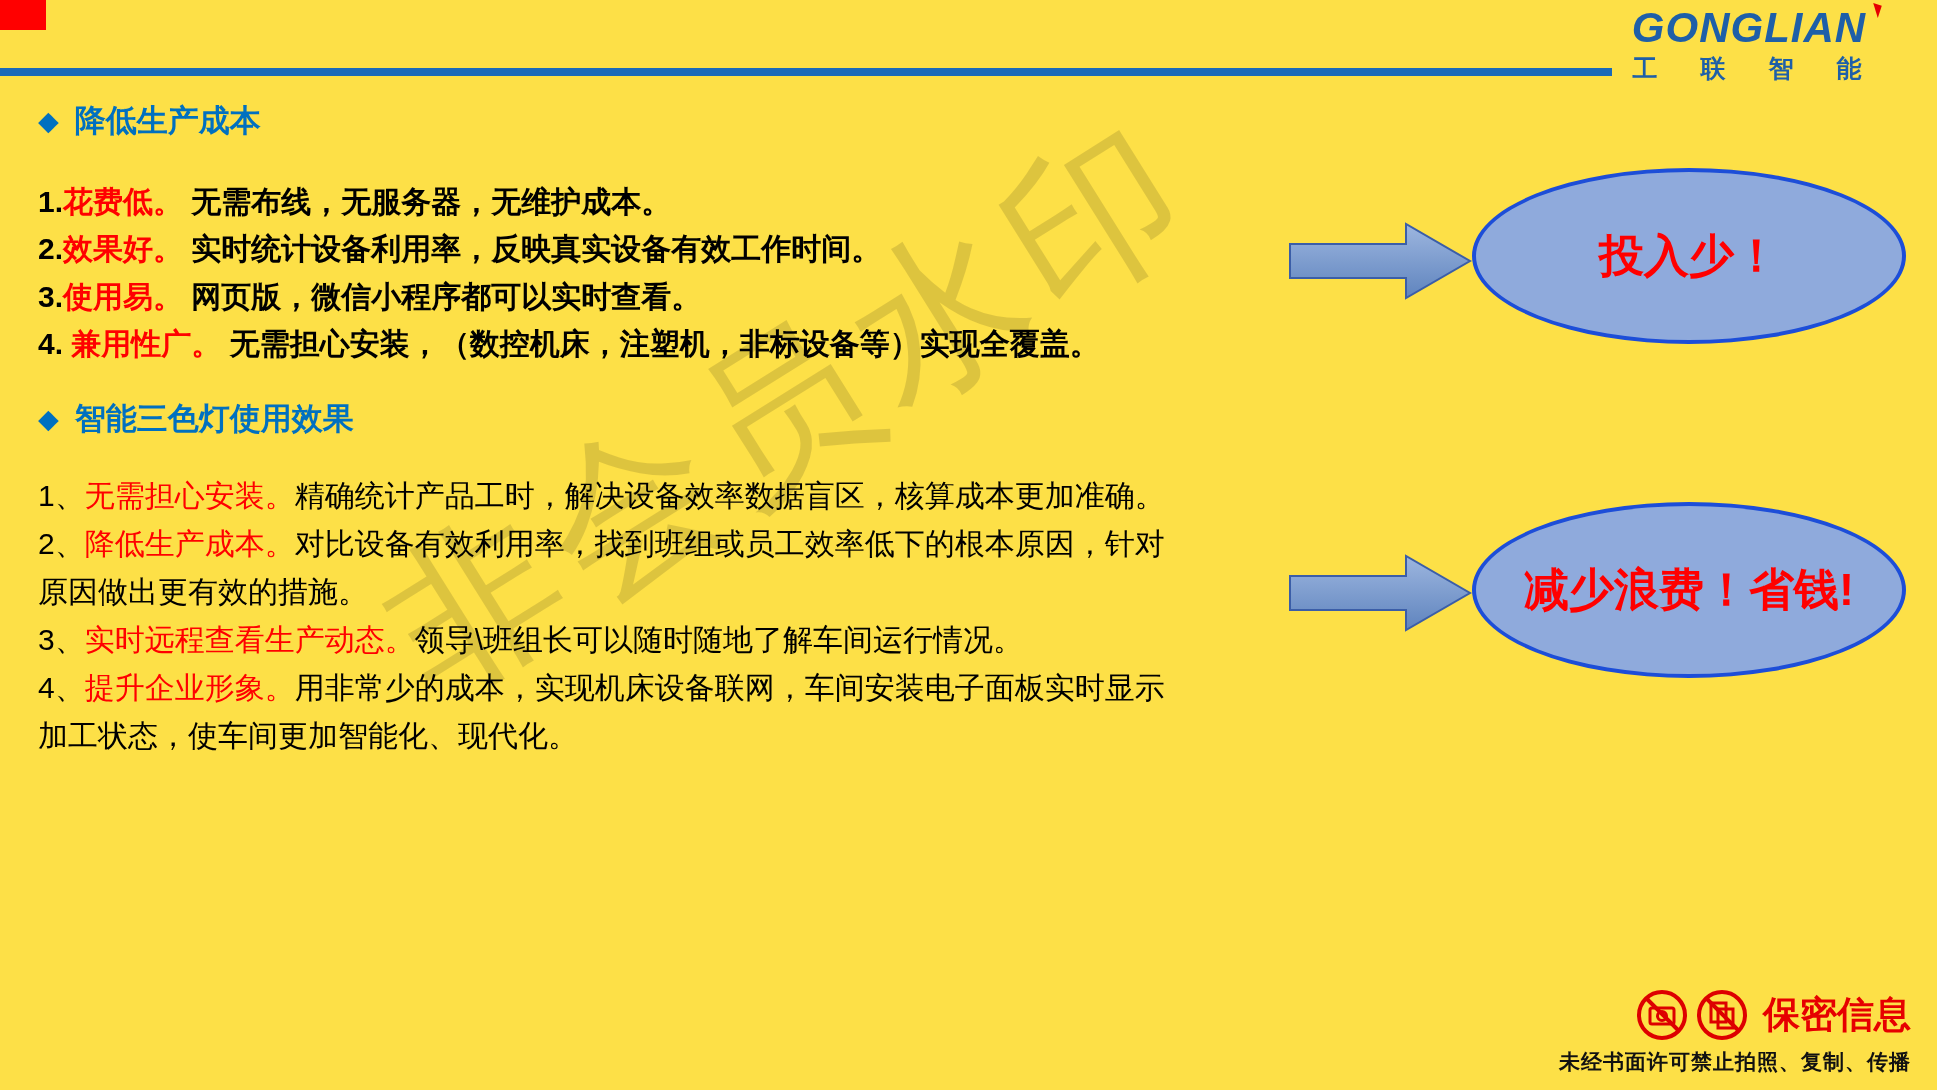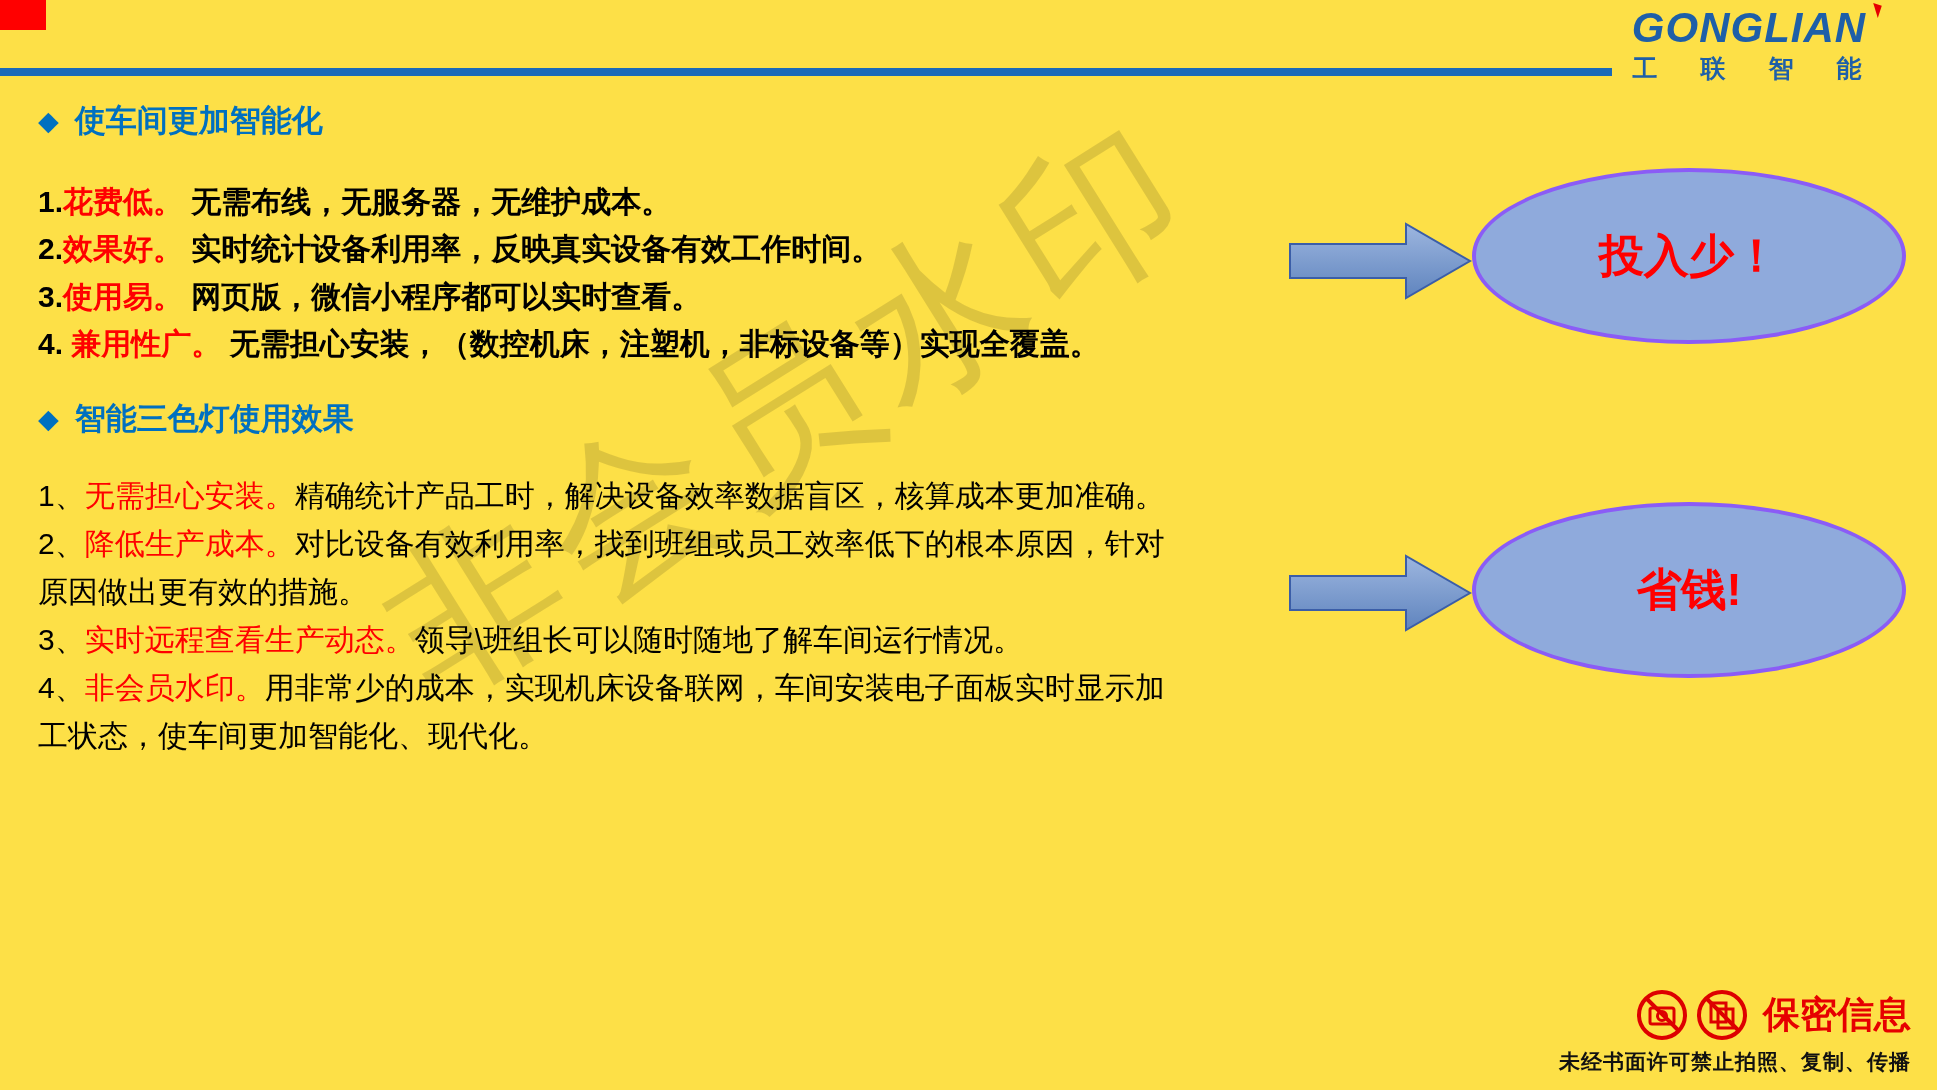--- a/index.html
+++ b/index.html
@@ -27,21 +27,21 @@
 
   .list{position:absolute;left:38px;font-size:30px;color:#000;}
   #list1{top:178px;width:1260px;line-height:1.58;font-weight:bold;}
   #list2{top:472px;width:1145px;line-height:1.6;}
   .list .hl{color:#ff0000;}
 
   .block-arrow{position:absolute;width:185px;height:82px;}
   #arrow1{left:1288px;top:220px;}
   #arrow2{left:1288px;top:552px;}
 
-  .callout{position:absolute;left:1472px;width:434px;height:176px;background:#8faadc;border:4px solid #8b5cf6;
+  .callout{position:absolute;left:1472px;width:434px;height:176px;background:#8faadc;border:4px solid #1d4ed8;
     border-radius:50%;display:flex;flex-direction:row;align-items:center;justify-content:center;box-sizing:border-box;}
   #callout1{top:168px;}
   #callout2{top:502px;}
   .callout div{color:#ff0000;font-size:45px;font-weight:800;line-height:1.25;text-align:center;}
 
   .footer{position:absolute;right:26px;bottom:14px;text-align:center;z-index:2;}
   .footer-row{display:flex;align-items:center;justify-content:flex-end;gap:6px;}
   .footer-label{color:#e60000;font-size:37px;font-weight:800;margin-left:8px;}
   .footer-note{font-size:21px;font-weight:700;color:#111;margin-top:6px;letter-spacing:1px;}
   .no-icon{width:54px;height:54px;display:block;}
@@ -61,21 +61,21 @@
     </div>
     <div class="logo-sub">工 联 智 能</div>
   </div>
 
   <div class="watermark">非会员水印</div>
 
   <div class="content">
 
     <div class="sec-heading" id="heading1">
       <span class="bullet">◆</span>
-      <span class="title">使车间更加智能化</span>
+      <span class="title">降低生产成本</span>
     </div>
 
     <div class="list" id="list1">
       <div>
         <span>1.</span><span class="hl">花费低。</span><span> 无需布线，无服务器，无维护成本。</span>
       </div>
       <div>
         <span>2.</span><span class="hl">效果好。</span><span> 实时统计设备利用率，反映真实设备有效工作时间。</span>
       </div>
       <div>
@@ -109,29 +109,30 @@
       <div>
         <span>1、</span><span class="hl">无需担心安装。</span><span>精确统计产品工时，解决设备效率数据盲区，核算成本更加准确。</span>
       </div>
       <div>
         <span>2、</span><span class="hl">降低生产成本。</span><span>对比设备有效利用率，找到班组或员工效率低下的根本原因，针对原因做出更有效的措施。</span>
       </div>
       <div>
         <span>3、</span><span class="hl">实时远程查看生产动态。</span><span>领导\班组长可以随时随地了解车间运行情况。</span>
       </div>
       <div>
-        <span>4、</span><span class="hl">非会员水印。</span><span>用非常少的成本，实现机床设备联网，车间安装电子面板实时显示加工状态，使车间更加智能化、现代化。</span>
+        <span>4、</span><span class="hl">提升企业形象。</span><span>用非常少的成本，实现机床设备联网，车间安装电子面板实时显示加工状态，使车间更加智能化、现代化。</span>
       </div>
     </div>
 
     <svg class="block-arrow" id="arrow2" viewBox="0 0 185 82">
       <polygon points="2,24 118,24 118,4 182,41 118,78 118,58 2,58" fill="url(#ag1)" stroke="#3b5ea8" stroke-width="2"></polygon>
     </svg>
 
     <div class="callout" id="callout2">
+      <div>减少浪费！</div>
       <div>省钱!</div>
     </div>
 
   </div>
 
   <div class="footer">
     <div class="footer-row">
       <svg class="no-icon" viewBox="0 0 54 54">
         <circle cx="27" cy="27" r="23" fill="none" stroke="#dd0000" stroke-width="4"></circle>
         <rect x="15" y="20" width="24" height="16" rx="2" fill="none" stroke="#dd0000" stroke-width="3"></rect>

